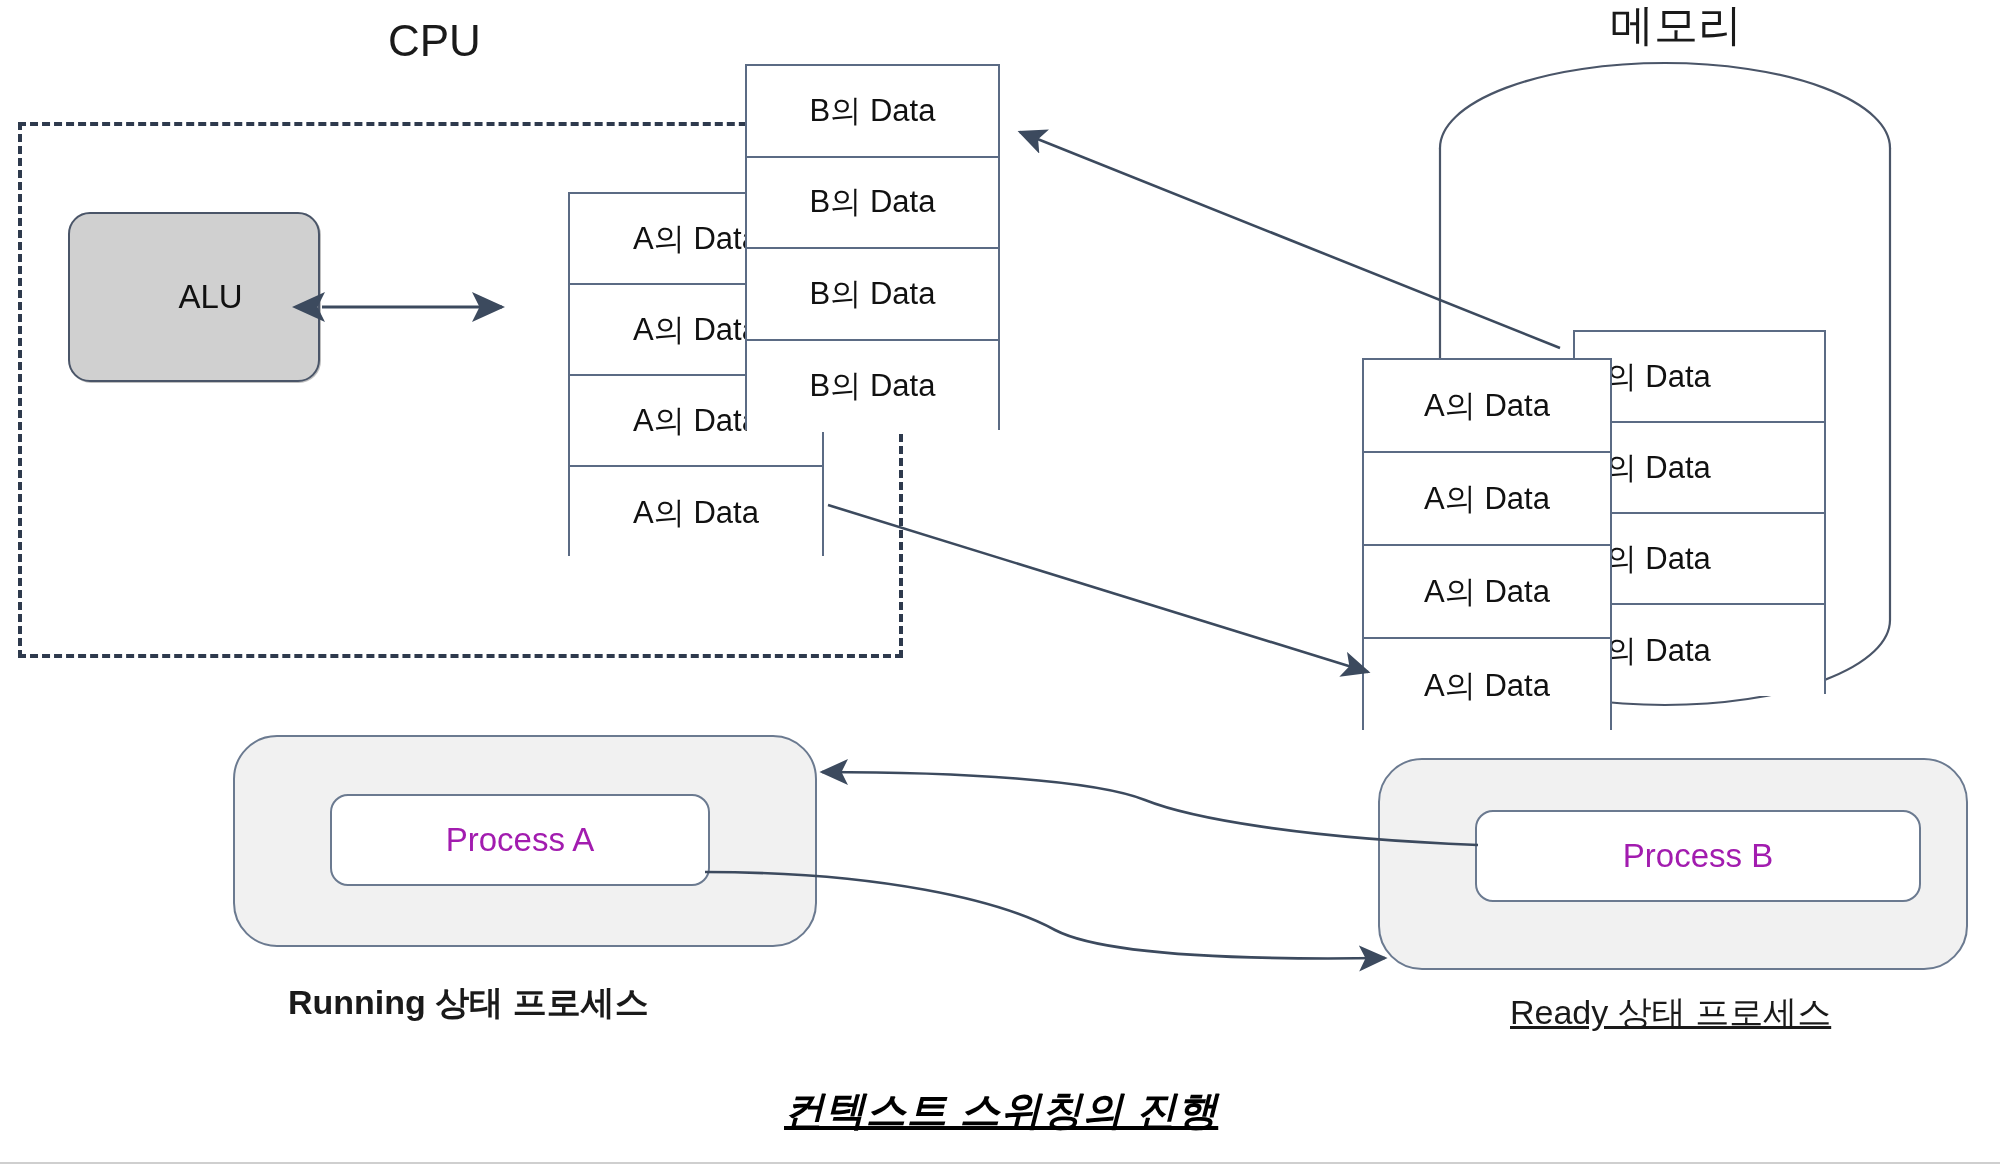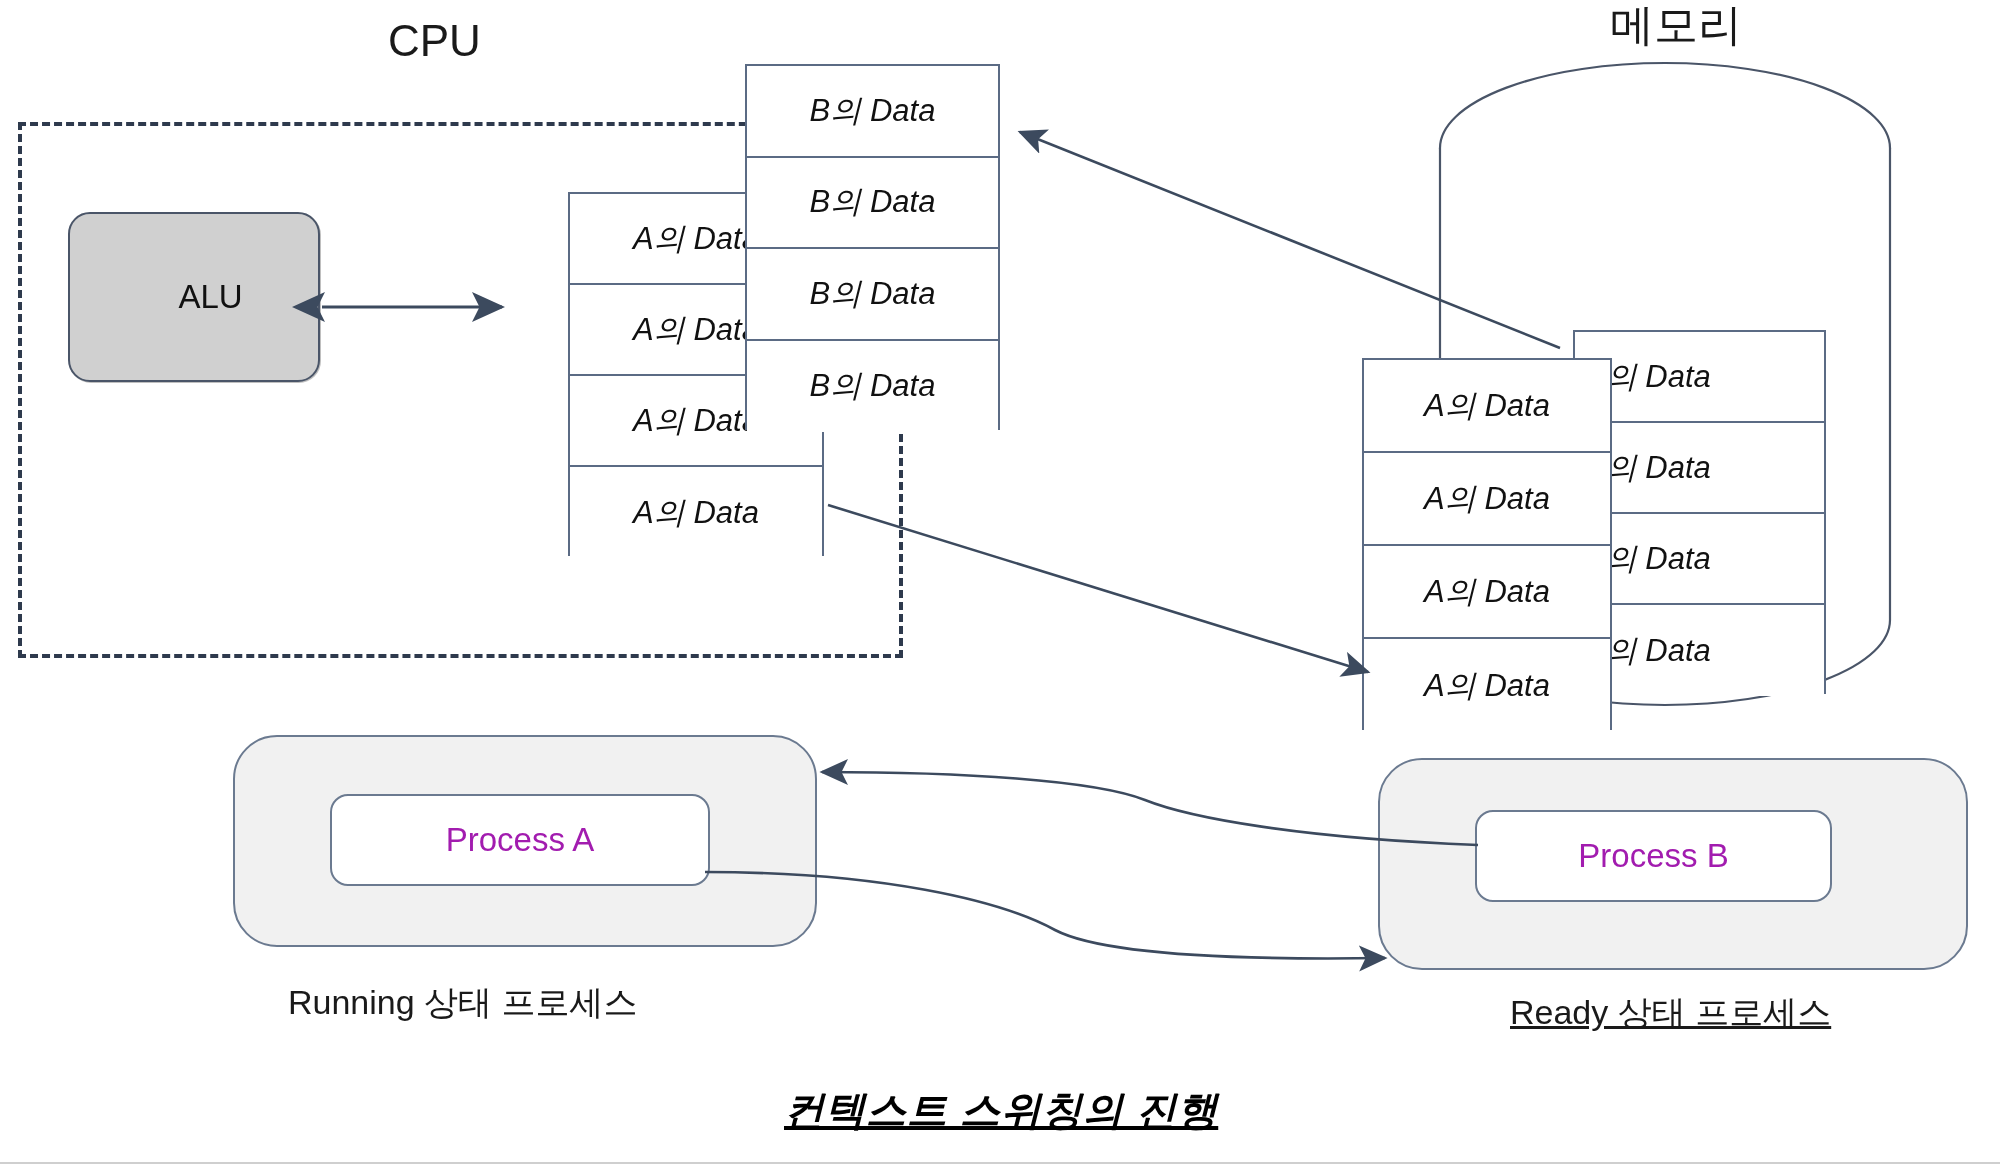--- a/index.html
+++ b/index.html
@@ -32,21 +32,21 @@
     left:68px;top:212px;width:252px;height:170px;
     background:#d0d0d0;border:2px solid #4a5568;border-radius:22px;
     display:flex;align-items:center;justify-content:center;
     font-size:33px;color:#111;
     box-shadow:1px 1px 0 rgba(0,0,0,.25);
     box-sizing:border-box;
     padding-left:33px;
   }
 
   
-  .stack{box-sizing:border-box;background:#fdba74;border:2px solid #5b6b84;font-style:italic;}
+  .stack{box-sizing:border-box;background:#fdba74;border:2px solid #5b6b84;}
   .stack .cell{
     box-sizing:border-box;
     border-bottom:2px solid #5b6b84;
     display:flex;align-items:center;justify-content:center;
     font-size:31px;color:#111;white-space:nowrap;
     background:#ffffff;
   }
   .stack .cell:last-child{border-bottom:none;}
 
   
@@ -73,21 +73,21 @@
   }
   .proc-inner{
     background:#ffffff;border:2px solid #6b7a90;border-radius:18px;
     box-sizing:border-box;
     display:flex;align-items:center;justify-content:center;
     font-size:33px;color:#a21caf;
   }
   .proc-a-outer{left:233px;top:735px;width:584px;height:212px;z-index:4;}
   .proc-a-inner{left:330px;top:794px;width:380px;height:92px;z-index:5;}
   .proc-b-outer{left:1378px;top:758px;width:590px;height:212px;z-index:4;}
-  .proc-b-inner{left:1475px;top:810px;width:357px;height:92px;z-index:5;}
+  .proc-b-inner{left:1475px;top:810px;width:446px;height:92px;z-index:5;}
 
   .caption{font-size:34px;color:#1a1a1a;white-space:nowrap;}
 
   
   .footer-title{
     font-size:40px;font-weight:bold;font-style:italic;
     text-decoration:underline;color:#000;white-space:nowrap;
     letter-spacing:1px;
   }
 
@@ -154,21 +154,21 @@
     <div class="cell">A의 Data</div>
     <div class="cell">A의 Data</div>
     <div class="cell">A의 Data</div>
     <div class="cell">A의 Data</div>
   </div>
 
   <div class="abs proc-outer proc-a-outer"></div>
   <div class="abs proc-inner proc-a-inner">
     <span>Process A</span>
   </div>
-  <div class="abs caption" style="left:288px;top:980px;z-index:6;">Running 상태 프로세스</div>
+  <div class="abs caption" style="left:288px;top:980px;z-index:6;font-weight:bold;">Running 상태 프로세스</div>
 
   <div class="abs proc-outer proc-b-outer"></div>
   <div class="abs proc-inner proc-b-inner">
     <span>Process B</span>
   </div>
   <div class="abs caption" style="left:1510px;top:990px;z-index:6;text-decoration:underline;">Ready 상태 프로세스</div>
 
   <svg class="overlay front" viewBox="0 0 2000 1168">
     <defs>
       <marker id="aEnd" markerWidth="12" markerHeight="12" refX="10" refY="5" orient="auto" markerUnits="strokeWidth">

